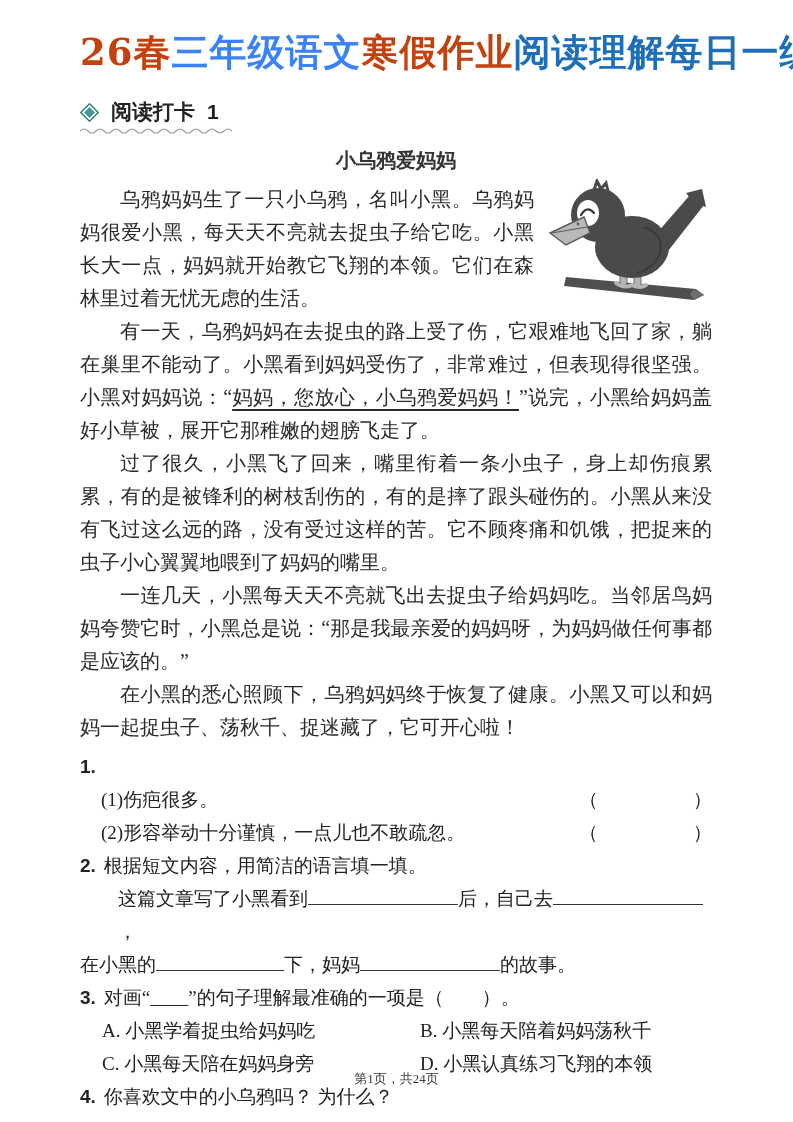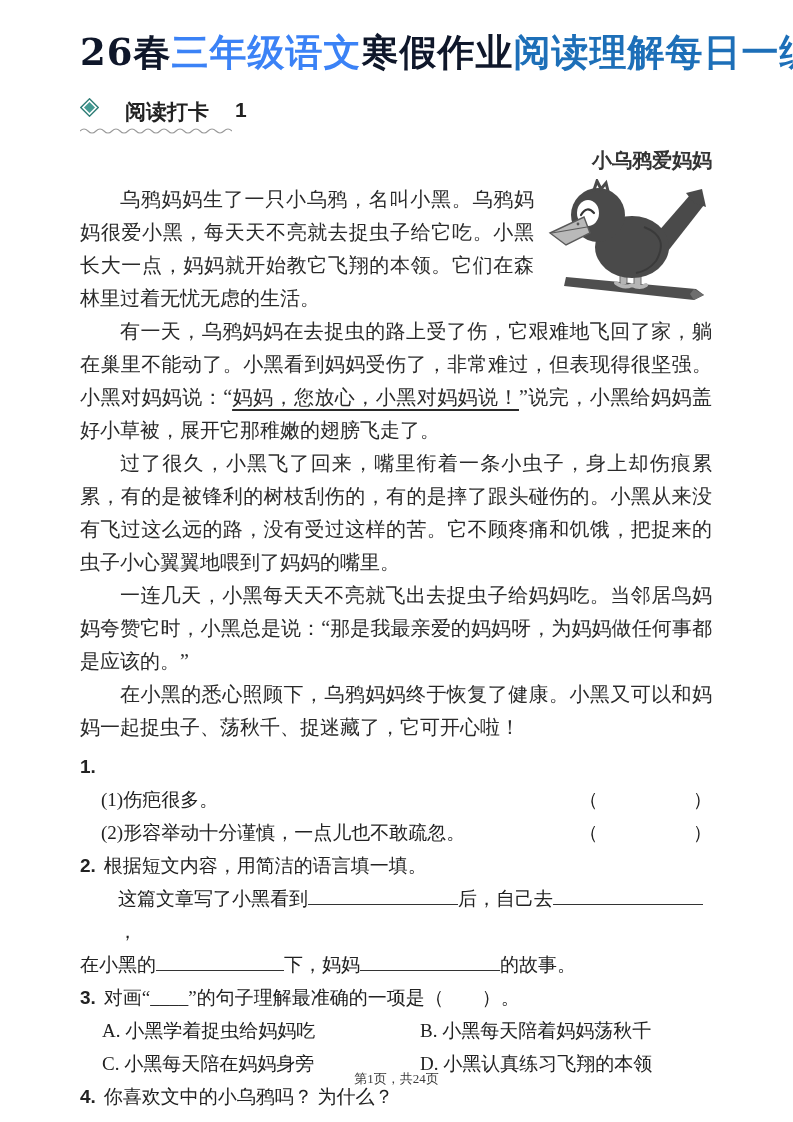--- a/index.html
+++ b/index.html
@@ -16,42 +16,42 @@
   
   .main-title{
     text-align:center;
     font-size:37px;
     font-weight:700;
     font-family:"DejaVu Serif","Liberation Serif",serif;
     margin:6px 0 20px 0;
     letter-spacing:1px;
     white-space:nowrap;
   }
-  .t-red{color:#0f172a;}
+  .t-red{color:#c2410c;}
   .t-black{color:#3b82f6;}
   .t-blue{color:#1d6fb8;}
 
   
   .section-head{
     position:relative;
     display:inline-block;
     margin:0 0 6px 0;
     padding-bottom:8px;
   }
   .section-head-row{
-    display:flex;align-items:flex-start;gap:26px;
+    display:flex;align-items:center;gap:12px;
     font-family:"Liberation Sans","DejaVu Sans",sans-serif;
     font-weight:700;font-size:21px;color:#222;
   }
   .wavy{position:absolute;left:0;bottom:0;}
 
   
   .story{font-size:20px;line-height:33px;color:#2a2a2a;}
   .story-title{
-    text-align:right;
+    text-align:center;
     font-family:"Liberation Sans","DejaVu Sans",sans-serif;
     font-weight:700;font-size:20px;
     margin:4px 0 6px 0;color:#333;
   }
   .story p{margin:0;text-indent:2em;text-align:justify;font-family:Liberation Serif, serif;}
   .crow-float{
     float:right;
     width:168px;height:132px;
     margin:-4px 0 4px 10px;
   }
@@ -147,21 +147,21 @@
 
         <polygon points="6,54 40,38 46,54 22,66" fill="#b9b9b9" stroke="#5a5a5a" stroke-width="1.4"></polygon>
         <line x1="8" y1="54" x2="43" y2="48" stroke="#5a5a5a" stroke-width="1.2"></line>
         <circle cx="34" cy="45" r="1.4" fill="#555555"></circle>
 
         <path d="M72 104 q8 6 16 2 M88 106 q8 4 14 0" fill="none" stroke="#b5b5b5" stroke-width="4" stroke-linecap="round"></path>
       </svg>
     </div>
 
     <p>乌鸦妈妈生了一只小乌鸦，名叫小黑。乌鸦妈妈很爱小黑，每天天不亮就去捉虫子给它吃。小黑长大一点，妈妈就开始教它飞翔的本领。它们在森林里过着无忧无虑的生活。</p>
-    <p><span>有一天，乌鸦妈妈在去捉虫的路上受了伤，它艰难地飞回了家，躺在巢里不能动了。小黑看到妈妈受伤了，非常难过，但表现得很坚强。小黑对妈妈说：“</span><span class="u">妈妈，您放心，小黑对妈妈说！</span><span>”说完，小黑给妈妈盖好小草被，展开它那稚嫩的翅膀飞走了。</span></p>
+    <p><span>有一天，乌鸦妈妈在去捉虫的路上受了伤，它艰难地飞回了家，躺在巢里不能动了。小黑看到妈妈受伤了，非常难过，但表现得很坚强。小黑对妈妈说：“</span><span class="u">妈妈，您放心，小乌鸦爱妈妈！</span><span>”说完，小黑给妈妈盖好小草被，展开它那稚嫩的翅膀飞走了。</span></p>
     <p>过了很久，小黑飞了回来，嘴里衔着一条小虫子，身上却伤痕累累，有的是被锋利的树枝刮伤的，有的是摔了跟头碰伤的。小黑从来没有飞过这么远的路，没有受过这样的苦。它不顾疼痛和饥饿，把捉来的虫子小心翼翼地喂到了妈妈的嘴里。</p>
     <p>一连几天，小黑每天天不亮就飞出去捉虫子给妈妈吃。当邻居鸟妈妈夸赞它时，小黑总是说：“那是我最亲爱的妈妈呀，为妈妈做任何事都是应该的。”</p>
     <p>在小黑的悉心照顾下，乌鸦妈妈终于恢复了健康。小黑又可以和妈妈一起捉虫子、荡秋千、捉迷藏了，它可开心啦！</p>
   </div>
 
   
   <div class="questions">
 
     <div class="q-line">
       <span class="q-num">1.</span>

